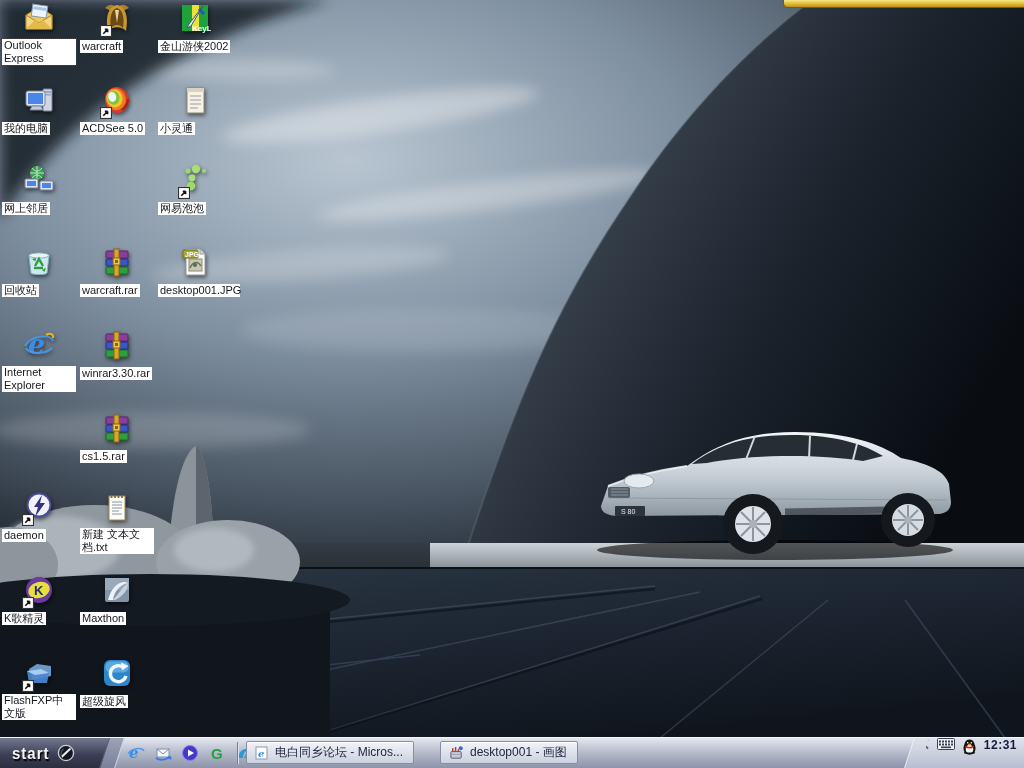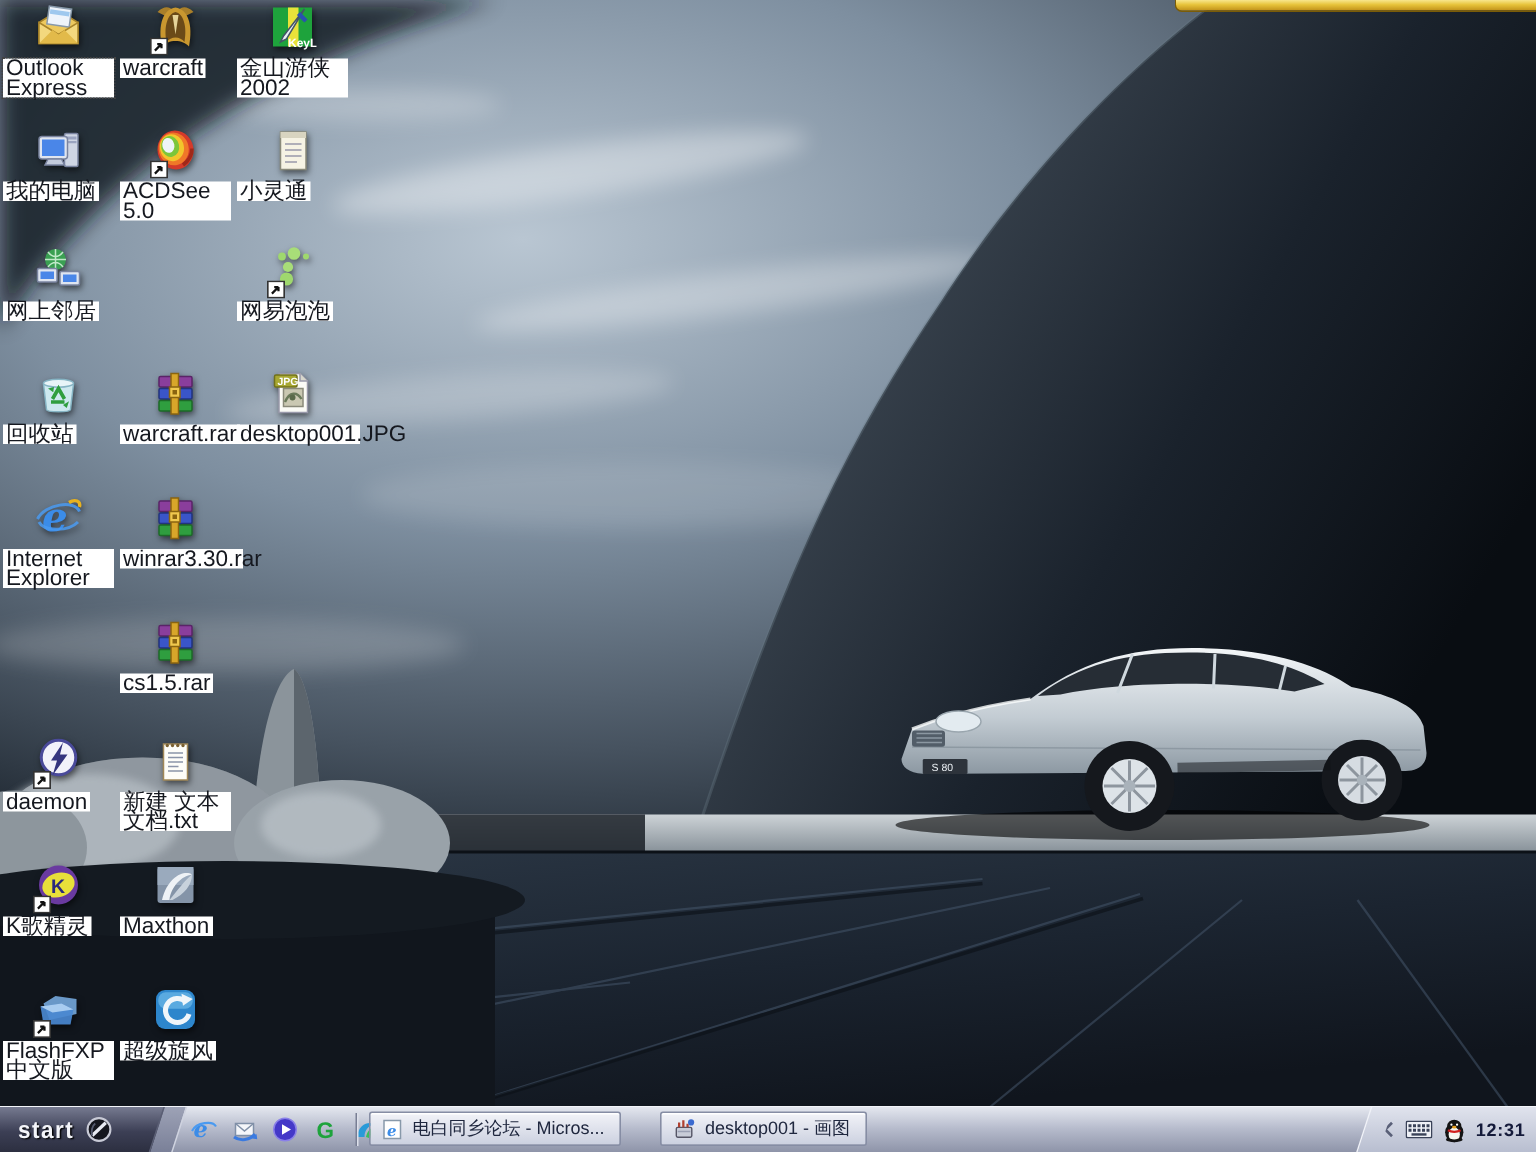--- a/index.html
+++ b/index.html
@@ -12,21 +12,21 @@
   .gold-strip{position:absolute;top:0;left:783px;right:-4px;height:7px;
     background:linear-gradient(#f8e68c,#e7c33a 45%,#c1921a);
     border:1px solid #7a5c08;border-top:none;border-radius:0 0 5px 5px;}
   
   .cell{position:absolute;width:74px;text-align:left;cursor:default;}
   .glyph{width:34px;height:34px;margin:0 auto;position:relative;}
   .glyph>svg.main{width:32px;height:32px;display:block;margin:0 auto;
     filter:drop-shadow(1px 2px 2px rgba(0,0,0,.55));}
   svg.sc{position:absolute;left:0;bottom:-1px;width:12px;height:12px;}
   .lbl{display:inline-block;margin-top:3px;max-width:78px;padding:0 2px;
-    background:#ffffff;color:#15181f;font-size:15px;line-height:13px;}
+    background:#ffffff;color:#15181f;font-size:11px;line-height:13px;}
   .lbl.sel{outline:1px dotted #444;background:#ffffff;}
   
   #taskbar{position:absolute;left:0;right:0;bottom:0;height:30px;
     background:linear-gradient(#e4e7ef,#b6bbcc 48%,#8e94a9);
     border-top:1px solid #f3f5fa;}
   .start-btn{position:absolute;left:0;top:0;bottom:0;width:110px;
     background:linear-gradient(#767a90,#3c3f55 55%,#2c2f40);
     display:flex;align-items:center;gap:7px;padding-left:12px;box-sizing:border-box;
     color:#f4f5fa;}
   .start-txt{font-weight:bold;font-size:15px;letter-spacing:1px;
@@ -40,21 +40,21 @@
   .ql svg{width:18px;height:18px;}
   .vsep{position:absolute;left:237px;top:4px;bottom:4px;width:0;
     border-left:1px solid #787e94;border-right:1px solid #dde0ea;}
   .wbtn{position:absolute;top:3px;height:23px;border:1px solid #868da4;
     border-radius:2px;background:linear-gradient(#f2f3f8,#ccd1e0);
     box-shadow:inset 0 1px 0 #fff;display:flex;align-items:center;gap:6px;
     padding:0 8px;box-sizing:border-box;font-size:12px;color:#20283f;
     white-space:nowrap;overflow:hidden;}
   .wbtn svg{flex:0 0 auto;}
   #tray{position:absolute;right:0;top:0;bottom:0;width:108px;
-    background:linear-gradient(#e0e3ed,#b8bed0);display:flex;align-items:center;
+    background:linear-gradient(#e0e3ed,#b8bed0);display:flex;align-items:flex-start;
     justify-content:flex-end;gap:7px;padding-right:7px;box-sizing:border-box;}
   #tray::before{content:"";position:absolute;left:-7px;top:0;bottom:0;width:14px;
     background:linear-gradient(#e0e3ed,#b8bed0);transform:skewX(-18deg);
     border-left:1px solid #f0f2f8;}
   .clock{font-size:12px;font-weight:bold;color:#141a3a;letter-spacing:.5px;}
   .chev{width:9px;height:12px;}
 </style>
 </head>
 <body>
 

